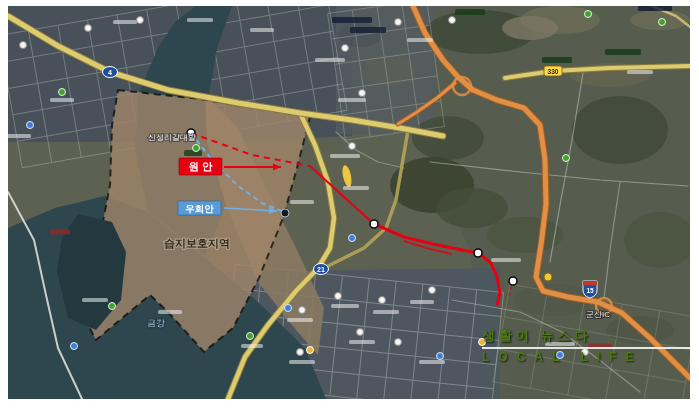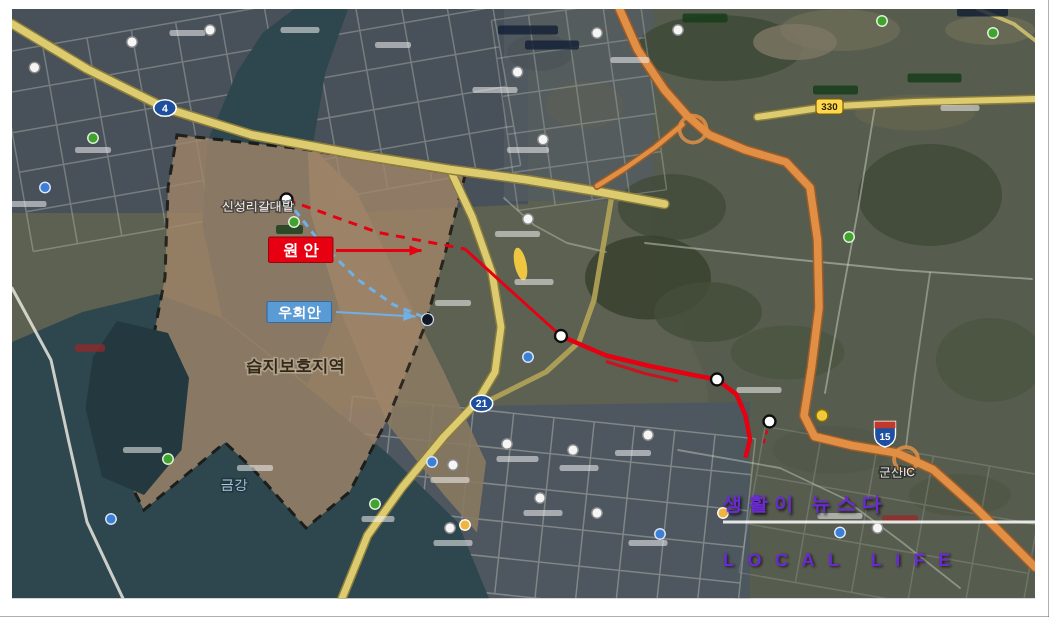--- a/index.html
+++ b/index.html
@@ -3,27 +3,27 @@
 <meta charset="utf-8">
 <style>
   html,body{margin:0;padding:0;}
   body{
     width:699px;height:411px;position:relative;overflow:hidden;
     background:#ffffff;
     font-family:"Liberation Sans","DejaVu Sans",sans-serif;
   }
   .map-wrap{position:absolute;left:8px;top:6px;width:682px;height:393px;}
   svg{display:block;}
-  .wm{position:absolute;left:482px;top:327px;width:216px;color:#6d28d9;pointer-events:none;}
+  .wm{position:absolute;left:482px;top:327px;width:216px;color:#4d7c0f;pointer-events:none;}
   .wm-tag{font-size:13px;font-weight:bold;letter-spacing:4px;opacity:.96;
           text-shadow:1px 1px 2px rgba(0,0,0,.85);}
   .wm-brand{font-size:41px;font-weight:800;line-height:1.02;white-space:nowrap;opacity:.97;
             text-shadow:2px 3px 3px rgba(0,0,0,.6);}
   .wm-sub{font-size:12px;font-weight:bold;letter-spacing:9px;white-space:nowrap;opacity:.95;
-          border-top:2px solid rgba(255,255,255,.9);padding-top:17px;margin-top:2px;
+          border-top:2px solid rgba(255,255,255,.9);padding-top:1px;margin-top:2px;
           text-shadow:1px 1px 2px rgba(0,0,0,.8);}
 </style>
 </head>
 <body>
 
 <div class="map-wrap">
   <svg id="map" width="682" height="393" viewBox="8 6 682 393" xmlns="http://www.w3.org/2000/svg">
     <defs>
       <clipPath id="clipf">
           <rect x="8" y="6" width="682" height="393"></rect>

